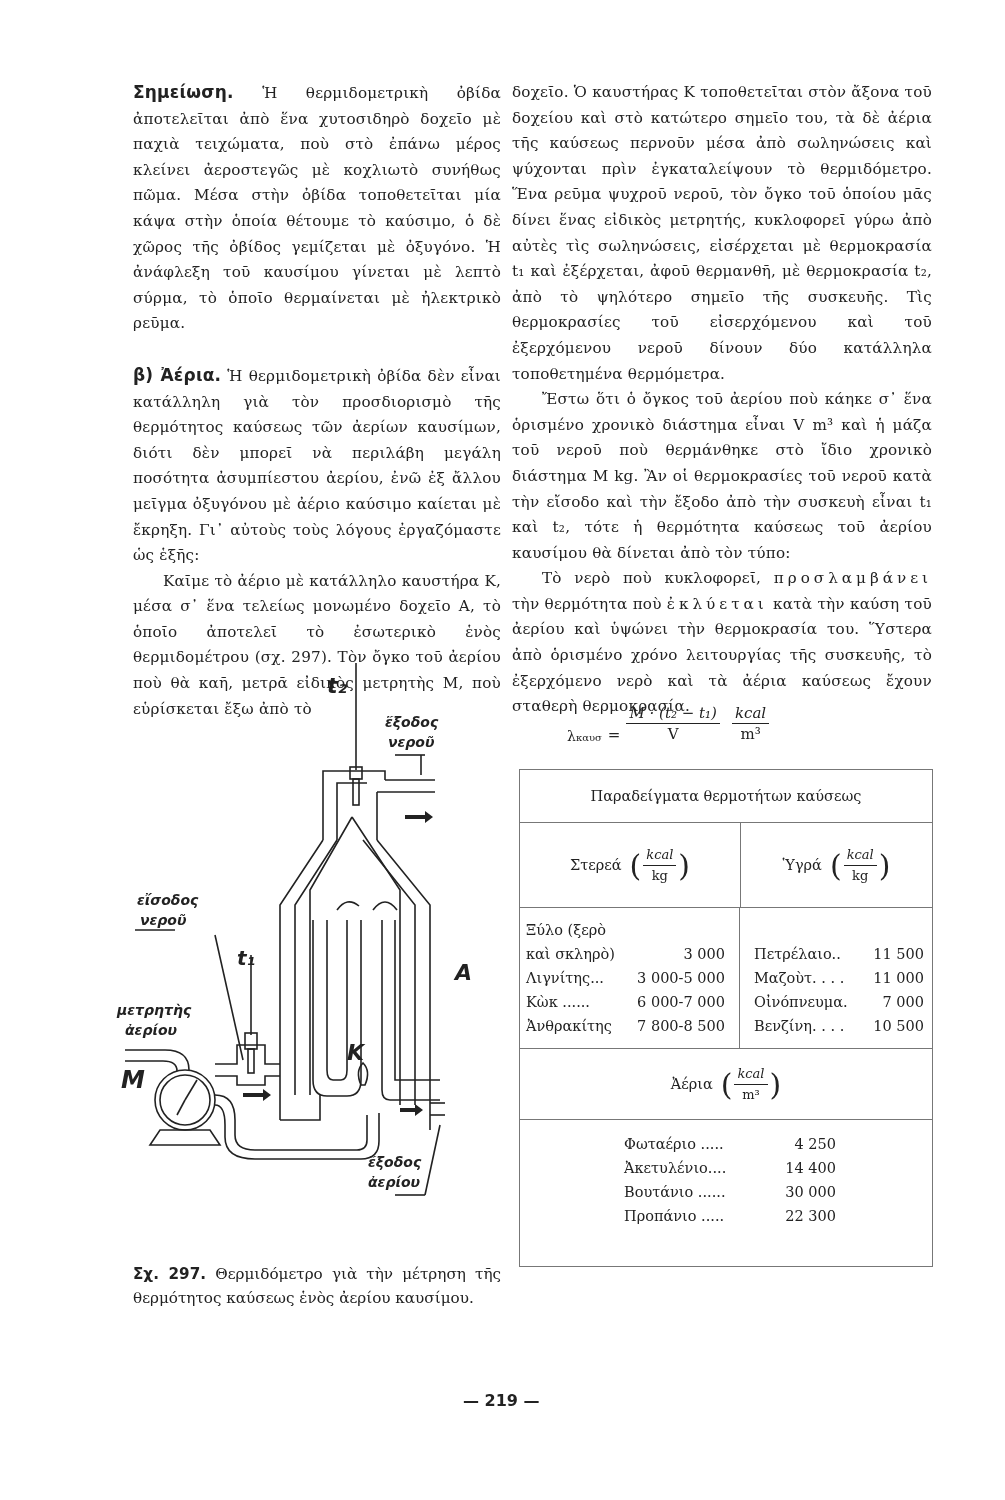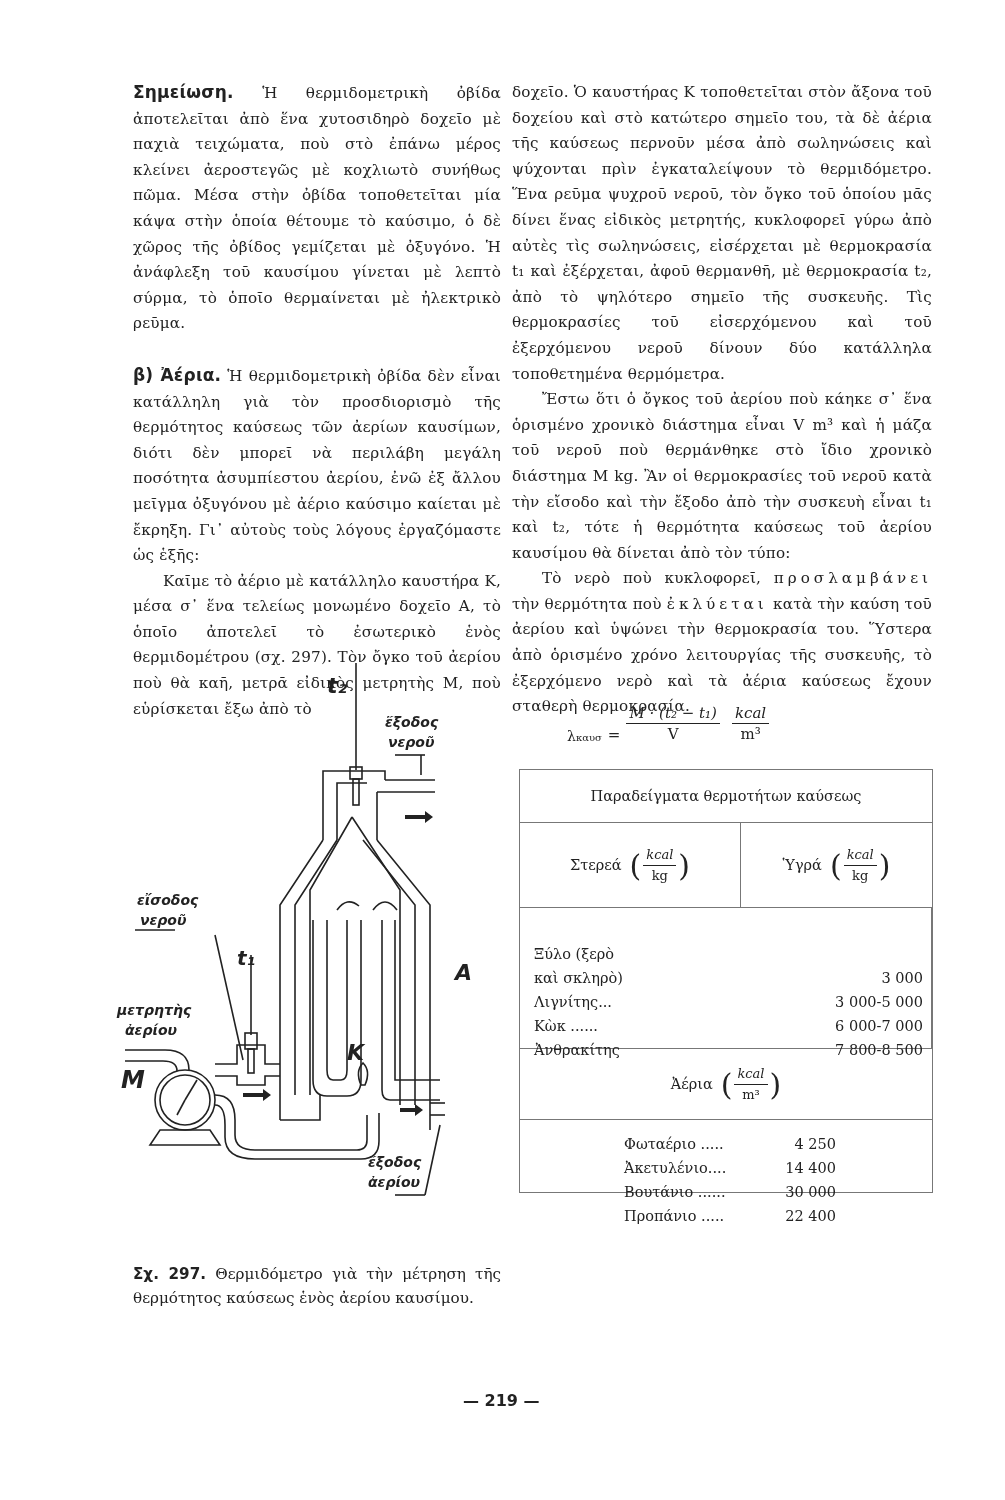--- a/index.html
+++ b/index.html
@@ -13,21 +13,21 @@
   .bold-head { font-family:"DejaVu Sans","Liberation Sans",sans-serif; font-weight:bold; font-size:17px; }
   .spaced { letter-spacing:4px; }
   .gap { height:26px; }
   .formula { position:absolute; left:567px; top:703px; display:flex; align-items:flex-end; font-size:15px; }
   .frac { display:inline-flex; flex-direction:column; align-items:center; margin:0 6px; }
   .frac .num { border-bottom:1.3px solid #222; padding:0 3px; line-height:20px;font-style:italic; }
   .frac .den { line-height:20px; }
   .lambda { font-size:14px; margin-right:6px; }
   .lambda small { font-size:10px; }
 
-  .table { position:absolute; left:519px; top:769px; width:414px; height:424px;
+  .table { position:absolute; left:519px; top:769px; width:414px; height:498px;
            border:1.2px solid #777; font-size:14.5px; box-sizing:border-box; }
   .t-title { height:52px; border-bottom:1.2px solid #777; display:flex; align-items:center; justify-content:center; }
   .t-head { height:84px; border-bottom:1.2px solid #777; display:flex; }
   .t-head > div { flex:1; display:flex; align-items:center; justify-content:center; }
   .t-head > div:first-child { border-right:1.2px solid #777; flex:0 0 220px; }
   .paren { display:inline-flex; align-items:center; font-size:30px; font-weight:200; margin-left:8px; }
   .paren .frac { font-size:13px; margin:0 2px; }
   .t-body { height:140px; border-bottom:1.2px solid #777; display:flex; }
   .t-body > div { padding-top:10px; }
   .t-body > div:first-child { border-right:1.2px solid #777; flex:0 0 220px; padding-left:6px; padding-right:14px; box-sizing:border-box; }
@@ -204,20 +204,38 @@
         </div>
       <div class="row">
           <span>Κὼκ ......</span>
           <span>6 000-7 000</span>
         </div>
       <div class="row">
           <span>Ἀνθρακίτης</span>
           <span>7 800-8 500</span>
         </div>
     </div>
+    <div>
+      <div class="row">
+          <span>Πετρέλαιο..</span>
+          <span>11 500</span>
+        </div>
+      <div class="row">
+          <span>Μαζοὺτ. . . .</span>
+          <span>11 000</span>
+        </div>
+      <div class="row">
+          <span>Οἰνόπνευμα.</span>
+          <span>7 000</span>
+        </div>
+      <div class="row">
+          <span>Βενζίνη. . . .</span>
+          <span>10 500</span>
+        </div>
+    </div>
   </div>
   <div class="t-gas-head">
     <span>Ἀέρια</span>
     <span class="paren">(<span class="frac">
           <span class="num">kcal</span>
           <span class="den">m³</span>
         </span>)</span>
   </div>
   <div class="t-gas-body">
     <div class="row">
@@ -227,18 +245,18 @@
     <div class="row">
         <span>Ἀκετυλένιο....</span>
         <span>14 400</span>
       </div>
     <div class="row">
         <span>Βουτάνιο ......</span>
         <span>30 000</span>
       </div>
     <div class="row">
         <span>Προπάνιο .....</span>
-        <span>22 400</span>
+        <span>22 300</span>
       </div>
   </div>
 </div>
 
 <div class="pagenum">— 219 —</div>
 
 </body></html>

